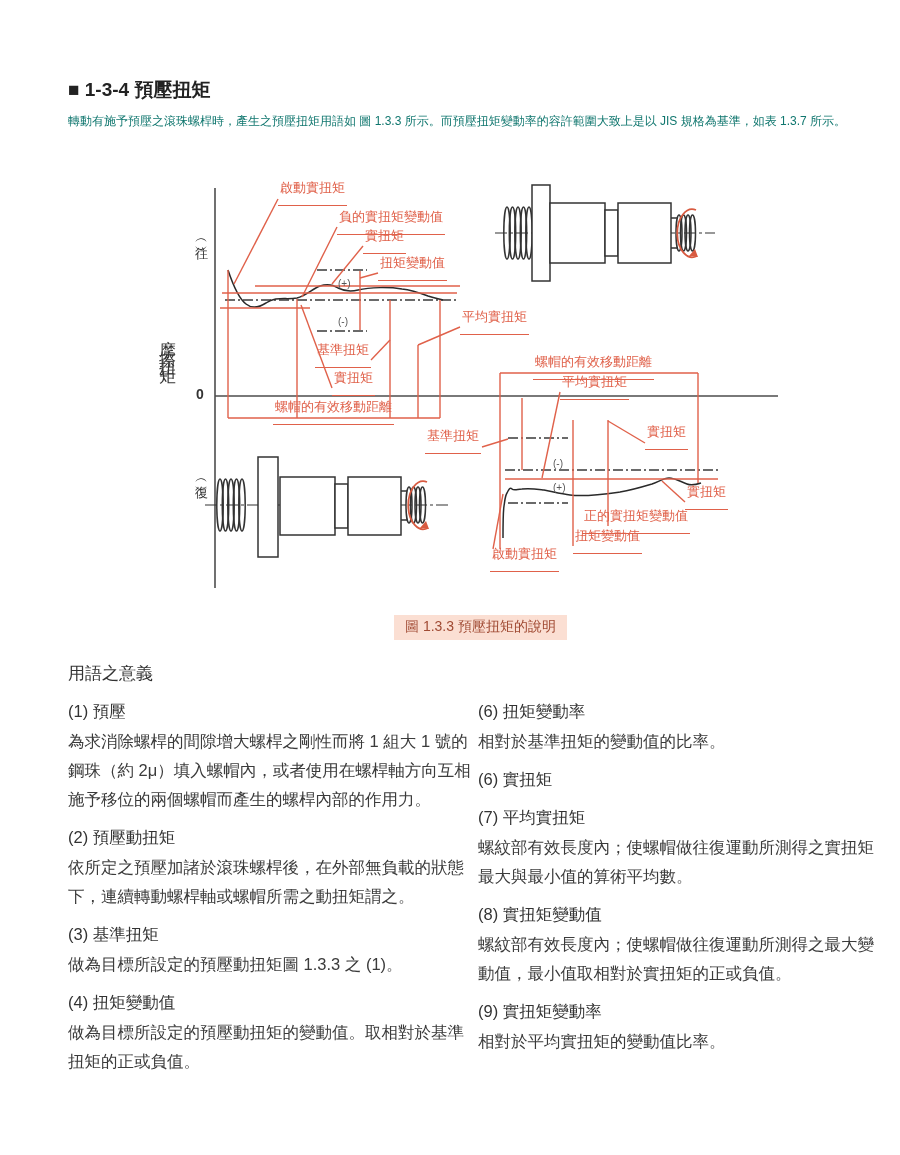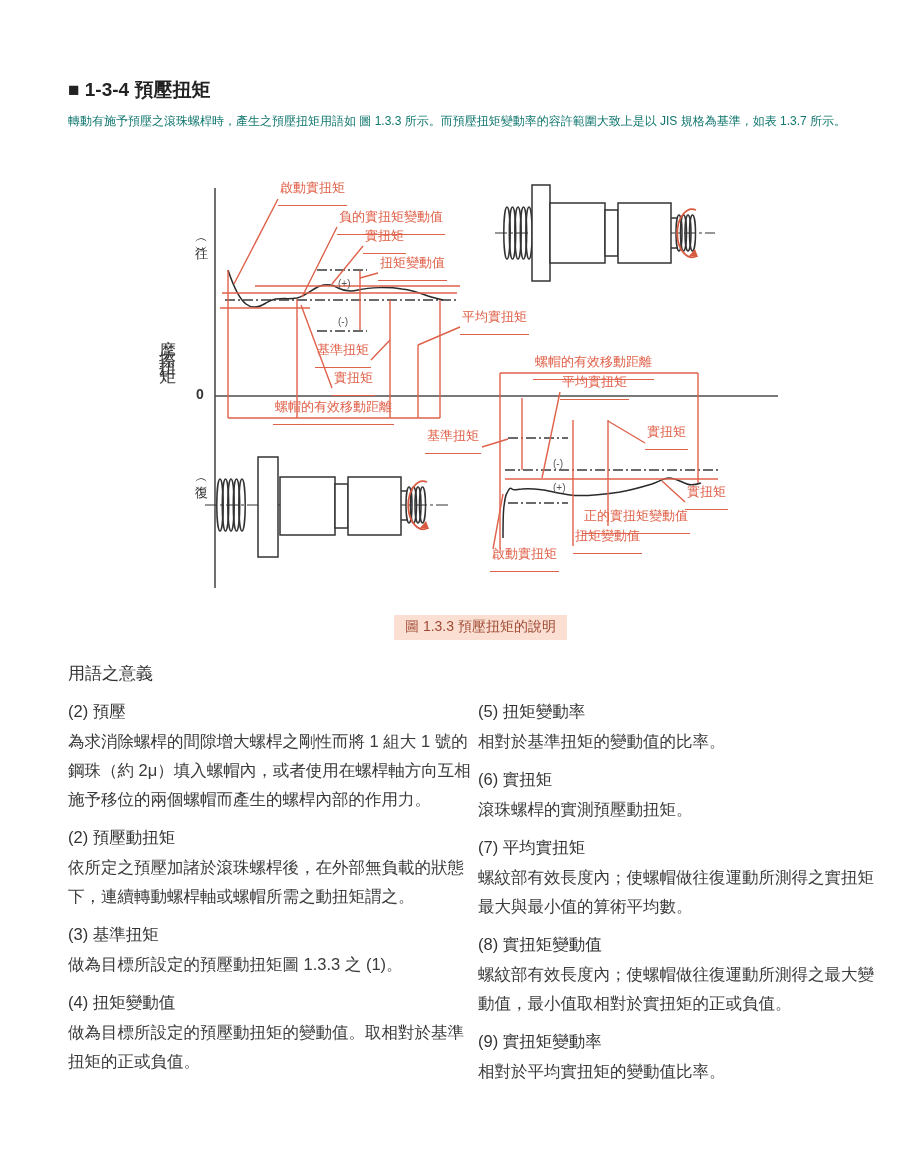--- a/index.html
+++ b/index.html
@@ -157,34 +157,33 @@
   <span class="flabel" style="left:340px;top:375px">啟動實扭矩</span>
   <span class="fmark" style="left:403px;top:286px">(-)</span>
   <span class="fmark" style="left:403px;top:310px">(+)</span>
 </div>
 
 <div class="caption">圖 1.3.3 預壓扭矩的說明</div>
 
 <div class="terms-heading">用語之意義</div>
 
 <div class="col col-left">
-  <p class="term-title">(2) 預壓</p>
+  <p class="term-title">(1) 預壓</p>
   <p class="term-body">為求消除螺桿的間隙增大螺桿之剛性而將 1 組大 1 號的鋼珠（約 2μ）填入螺帽內，或者使用在螺桿軸方向互相施予移位的兩個螺帽而產生的螺桿內部的作用力。</p>
   <p class="term-title">(2) 預壓動扭矩</p>
   <p class="term-body">依所定之預壓加諸於滾珠螺桿後，在外部無負載的狀態下，連續轉動螺桿軸或螺帽所需之動扭矩謂之。</p>
   <p class="term-title">(3) 基準扭矩</p>
   <p class="term-body">做為目標所設定的預壓動扭矩圖 1.3.3 之 (1)。</p>
   <p class="term-title">(4) 扭矩變動值</p>
   <p class="term-body">做為目標所設定的預壓動扭矩的變動值。取相對於基準扭矩的正或負值。</p>
 </div>
 
 <div class="col col-right">
-  <p class="term-title">(5) 扭矩變動率</p>
+  <p class="term-title">(6) 扭矩變動率</p>
   <p class="term-body">相對於基準扭矩的變動值的比率。</p>
   <p class="term-title">(6) 實扭矩</p>
-  <p class="term-body">滾珠螺桿的實測預壓動扭矩。</p>
   <p class="term-title">(7) 平均實扭矩</p>
   <p class="term-body">螺紋部有效長度內；使螺帽做往復運動所測得之實扭矩最大與最小值的算術平均數。</p>
   <p class="term-title">(8) 實扭矩變動值</p>
   <p class="term-body">螺紋部有效長度內；使螺帽做往復運動所測得之最大變動值，最小值取相對於實扭矩的正或負值。</p>
   <p class="term-title">(9) 實扭矩變動率</p>
   <p class="term-body">相對於平均實扭矩的變動值比率。</p>
 </div>
 
 </body></html>

